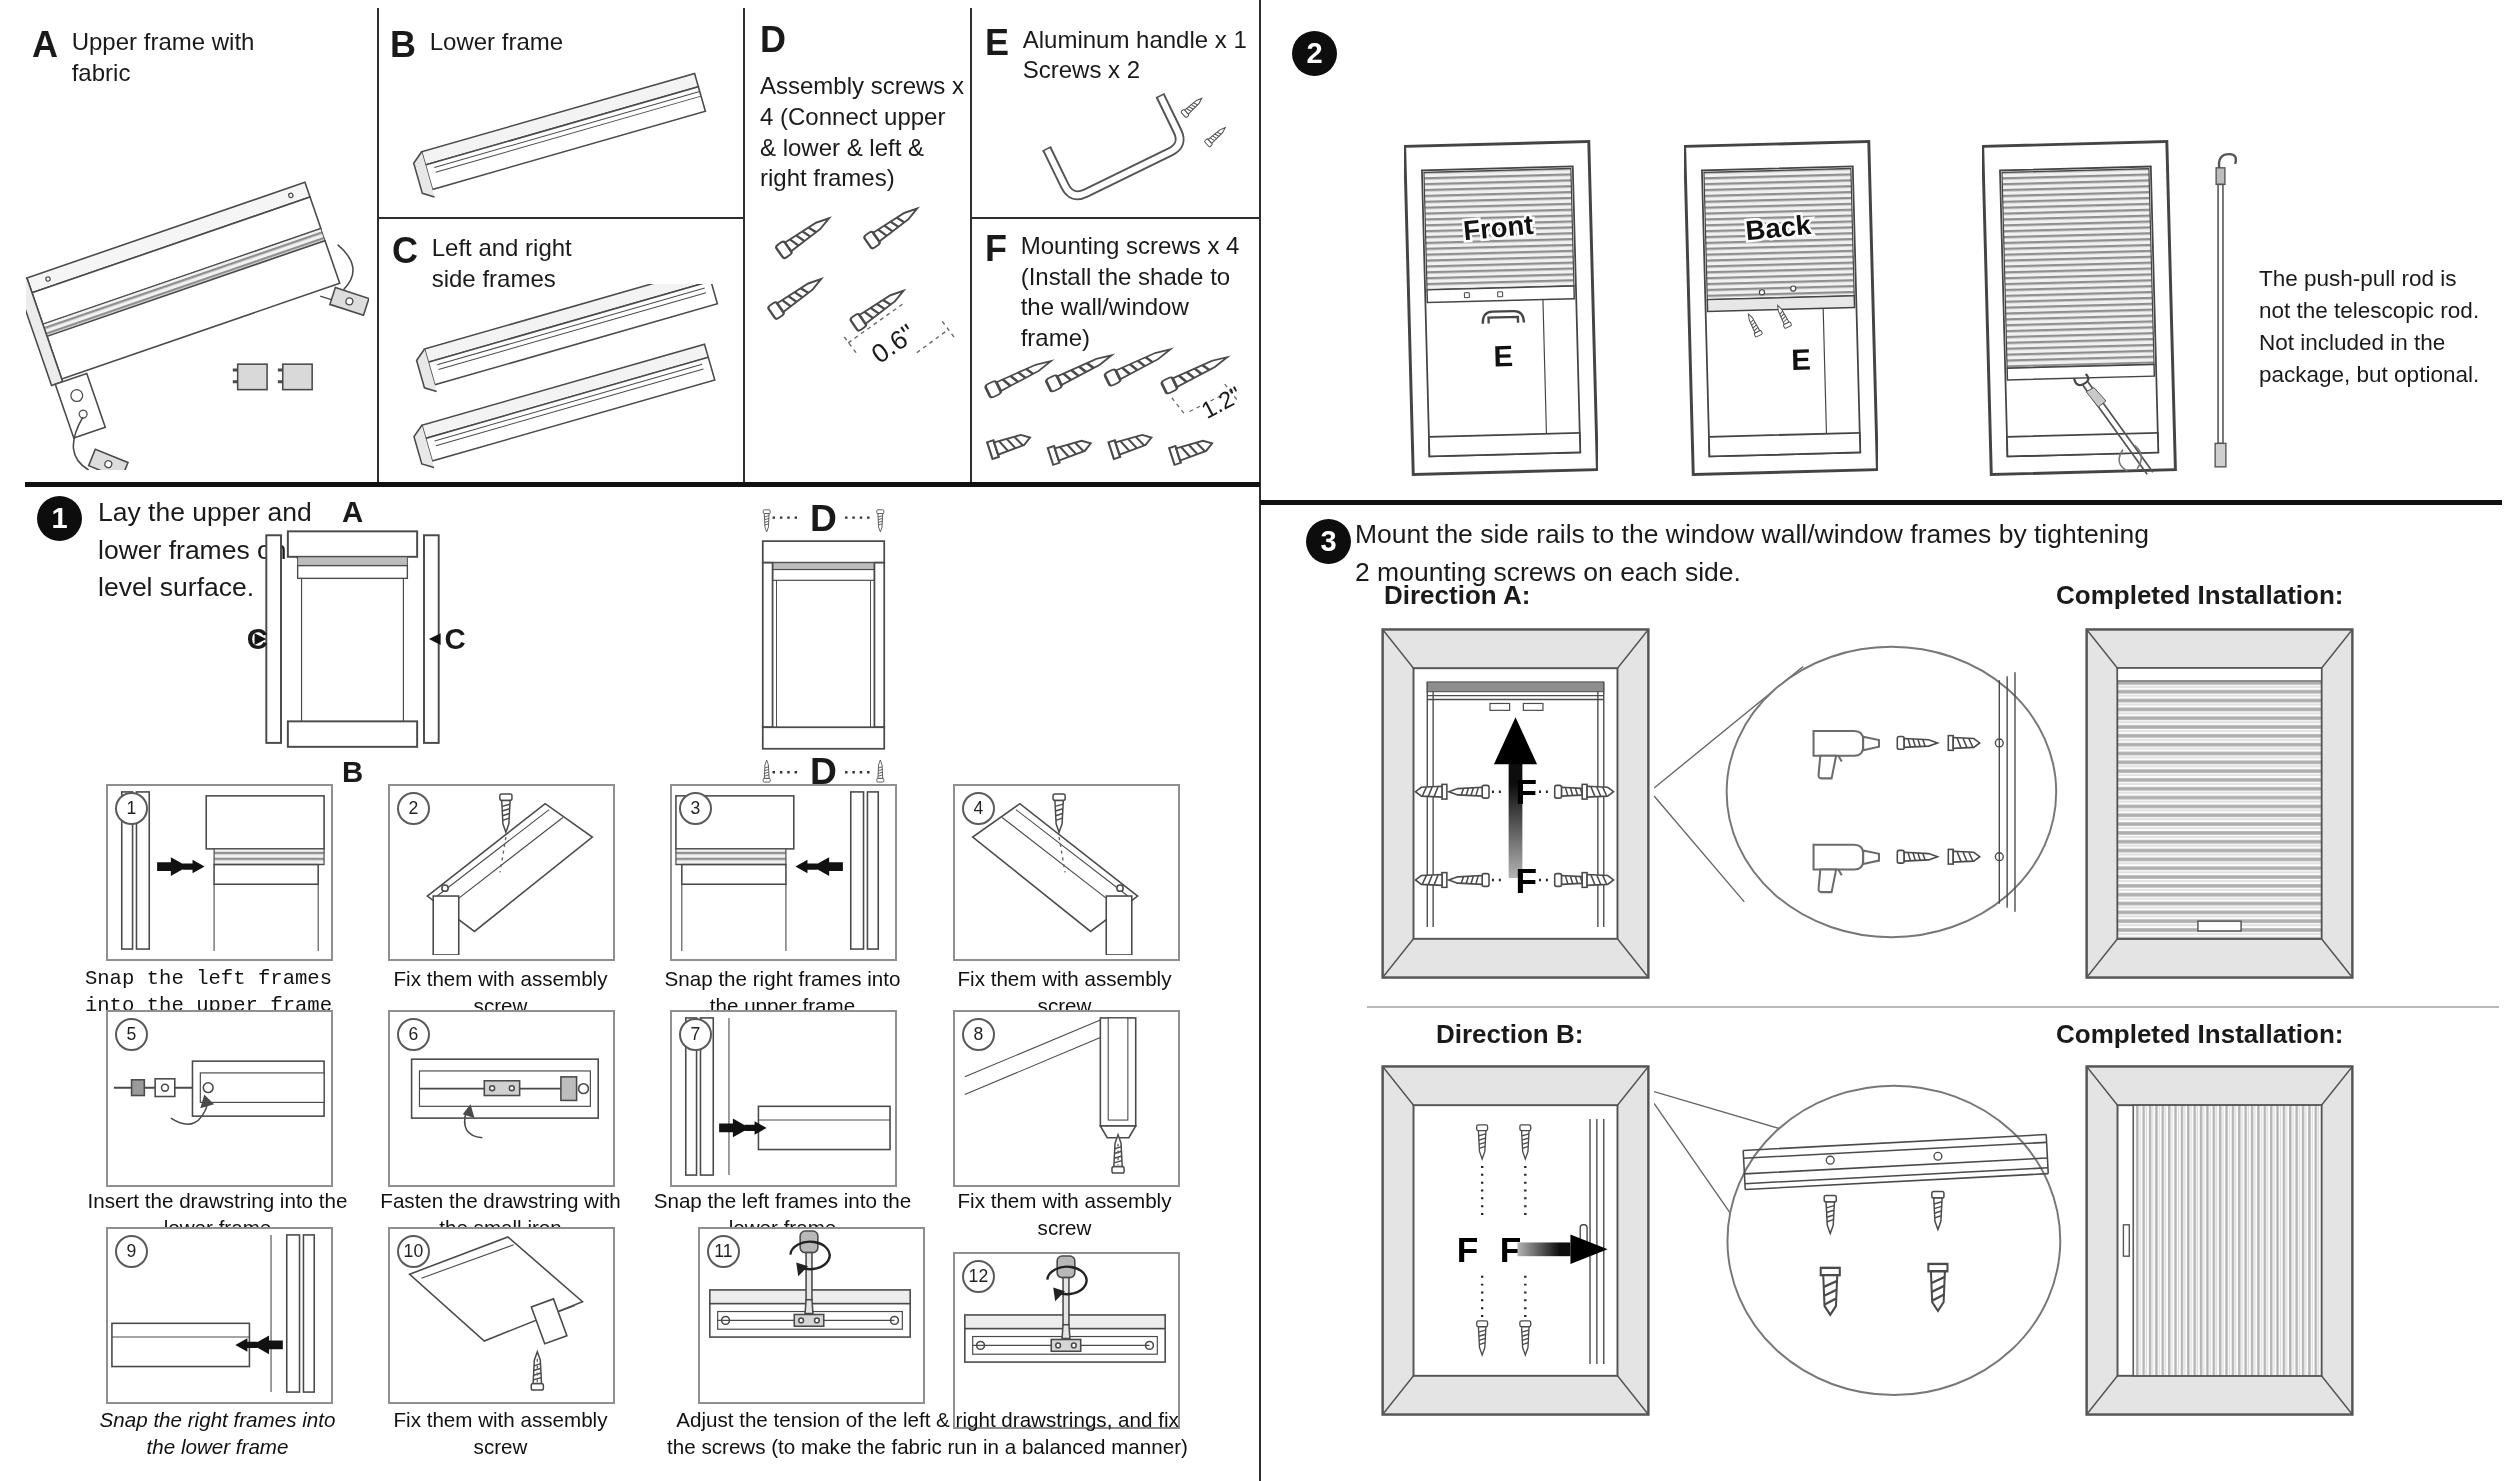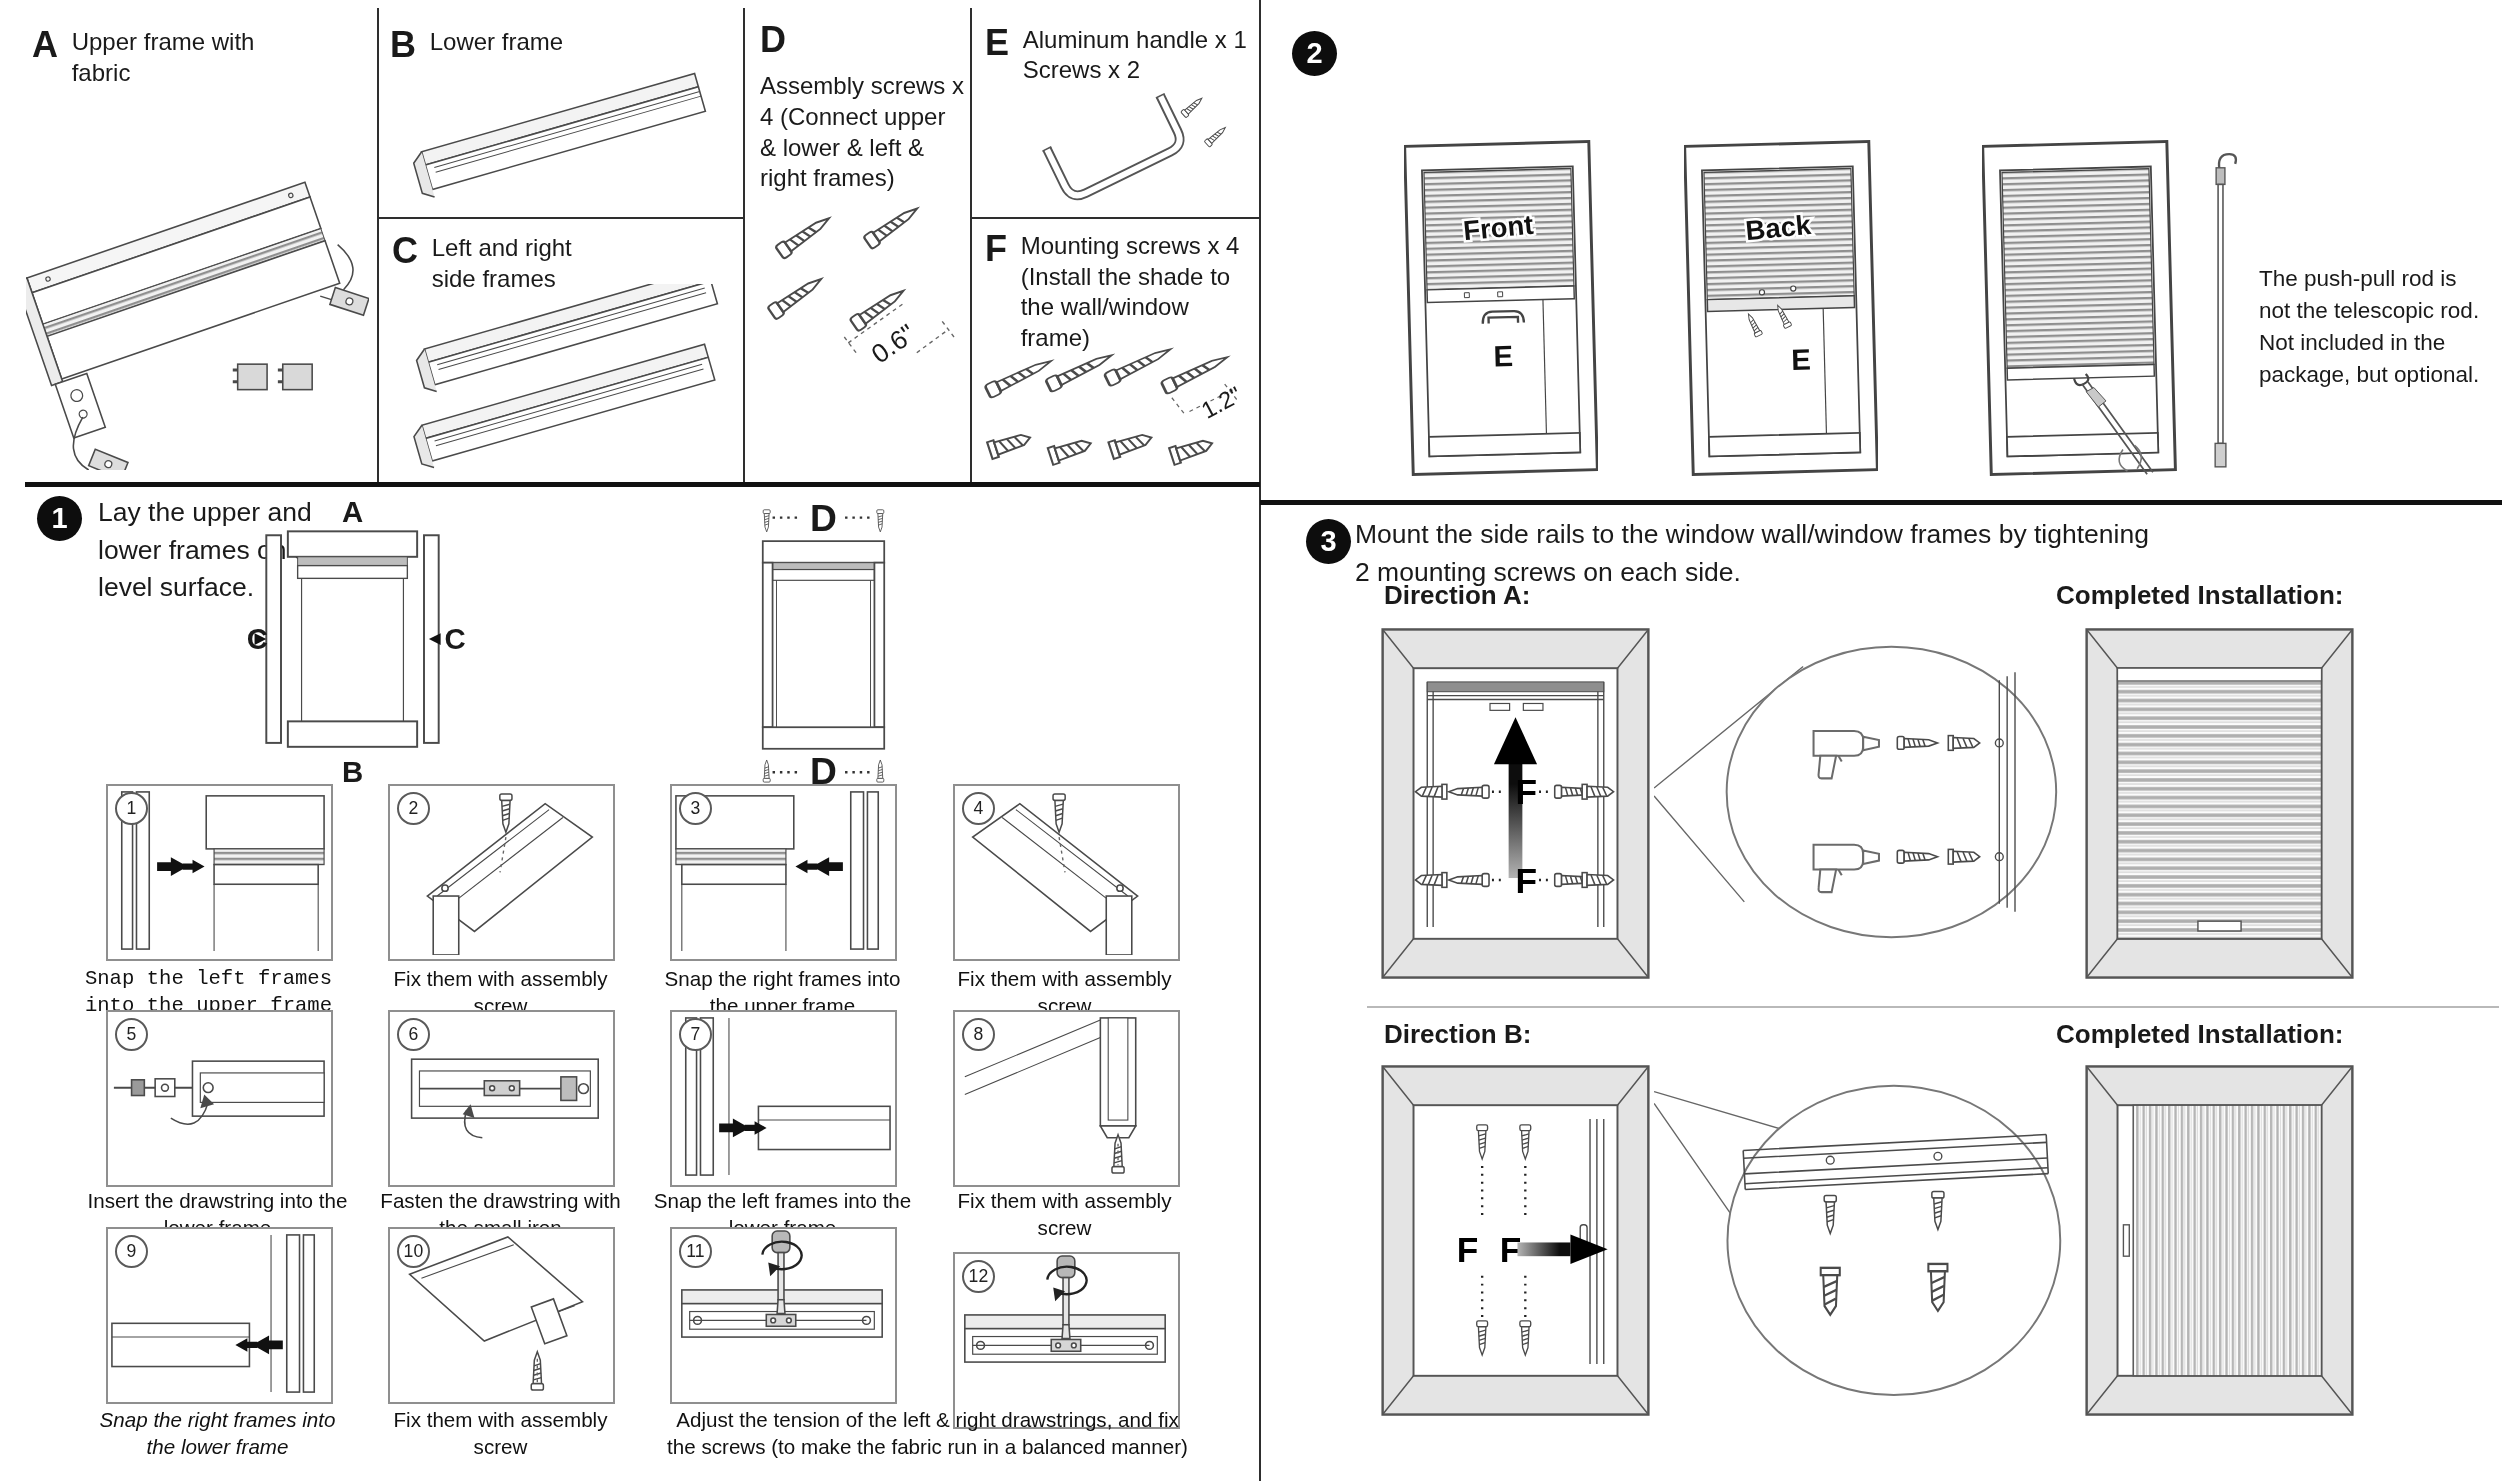--- a/index.html
+++ b/index.html
@@ -424,21 +424,21 @@
         <polygon points="20,46 120,8 196,74 96,114"></polygon>
         <path d="M32,50 L126,16 M150,92 L188,78" fill="none" stroke-width="1.1"></path>
         <rect x="150" y="74" width="24" height="40" transform="rotate(-20 162 94)"></rect>
       </g>
       <use href="#scrw" transform="translate(150,164) rotate(-90) scale(0.95)"></use>
       <path d="M150,132 V156" stroke="#666" stroke-width="1.4" stroke-dasharray="3,4" fill="none"></path>
     </svg>
   </div>
   <div class="caption" style="left:369px;top:1407px;">Fix them with assembly screw</div>
 
-  <div class="panel" style="left:670px;top:1227px;text-align:center;">
+  <div class="panel" style="left:698px;top:1227px;text-align:center;">
     <div class="circnum">11</div>
     <svg width="220" height="169" viewBox="0 0 224 172">
       <g stroke="#4a4a4a" stroke-width="1.6" fill="#fff">
         <rect x="10" y="62" width="204" height="14" fill="#ededed"></rect>
         <rect x="10" y="76" width="204" height="34"></rect>
         <rect x="18" y="84" width="188" height="18" stroke-width="1.2"></rect>
         <circle cx="26" cy="93" r="4"></circle>
           <circle cx="198" cy="93" r="4"></circle>
         <rect x="96" y="87" width="30" height="12" fill="#d6d6d6"></rect>
         <circle cx="103" cy="93" r="2.4"></circle>
@@ -585,21 +585,21 @@
     </g>
   </svg>
 
   <svg class="abs" style="left:2084px;top:627px;" width="271" height="353" viewBox="0 0 276 360">
     <use href="#winframe"></use>
     <rect x="34" y="42" width="208" height="276" fill="url(#stripeA)" stroke="#555" stroke-width="1.5"></rect>
     <rect x="34" y="42" width="208" height="13" fill="#fff" stroke="#555" stroke-width="1.2"></rect>
     <rect x="116" y="300" width="44" height="10" fill="#fff" stroke="#555" stroke-width="1.5"></rect>
   </svg>
 
-  <div class="abs heading" style="left:1384px;top:1019px;">Direction B:</div>
+  <div class="abs heading" style="left:1436px;top:1019px;">Direction B:</div>
   <div class="abs heading" style="left:2056px;top:1019px;">Completed Installation:</div>
 
   <svg class="abs" style="left:1380px;top:1064px;" width="271" height="353" viewBox="0 0 276 360">
     <use href="#winframe"></use>
     <path d="M214,56 V306 M221,56 V306 M228,56 V306" stroke="#4a4a4a" stroke-width="1.4" fill="none"></path>
     <rect x="204" y="164" width="7" height="30" rx="3" fill="#fff" stroke="#4a4a4a" stroke-width="1.4"></rect>
     <g>
       <use href="#scrw" transform="translate(104,62) rotate(90) scale(0.85)"></use>
       <path d="M104,104 V154 M104,216 V258" stroke="#222" stroke-width="2.4" stroke-dasharray="2,6" fill="none"></path>
       <use href="#scrw" transform="translate(104,262) rotate(90) scale(0.85)"></use>

